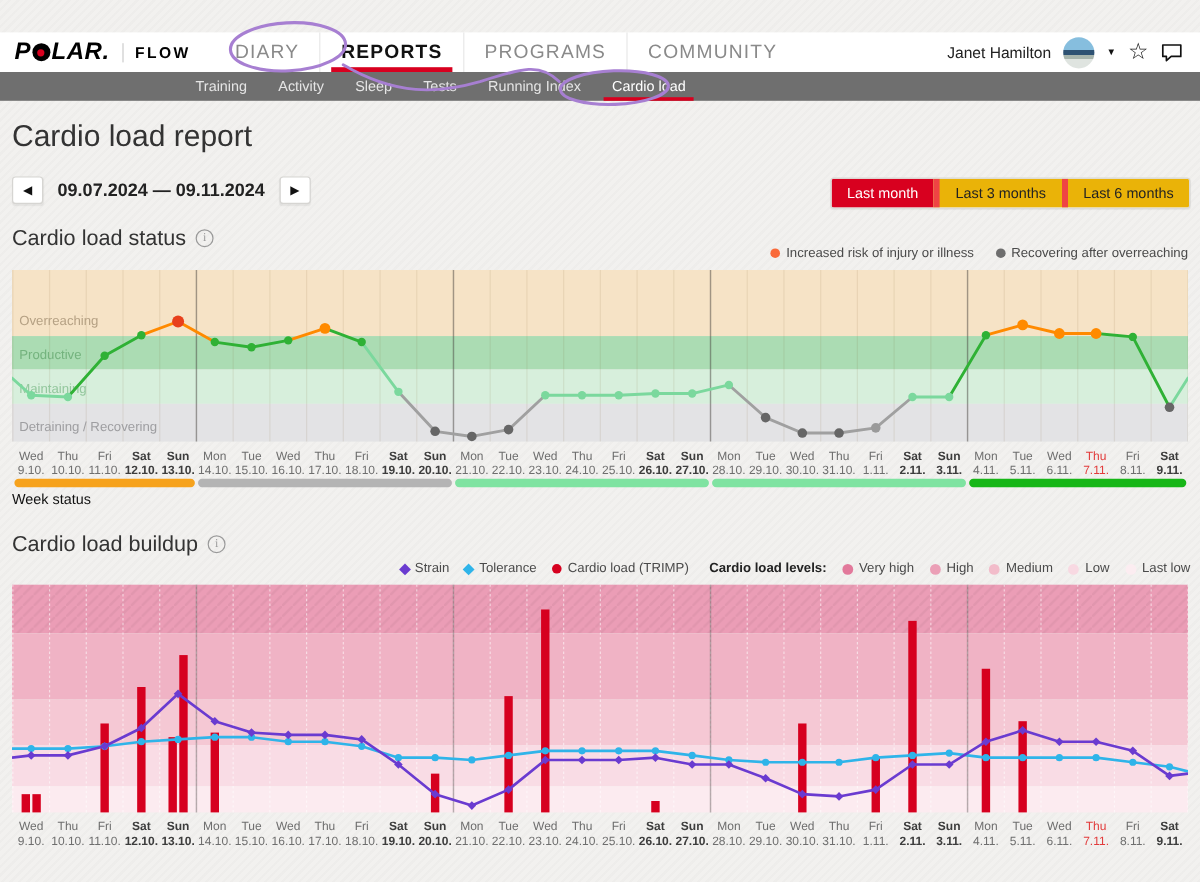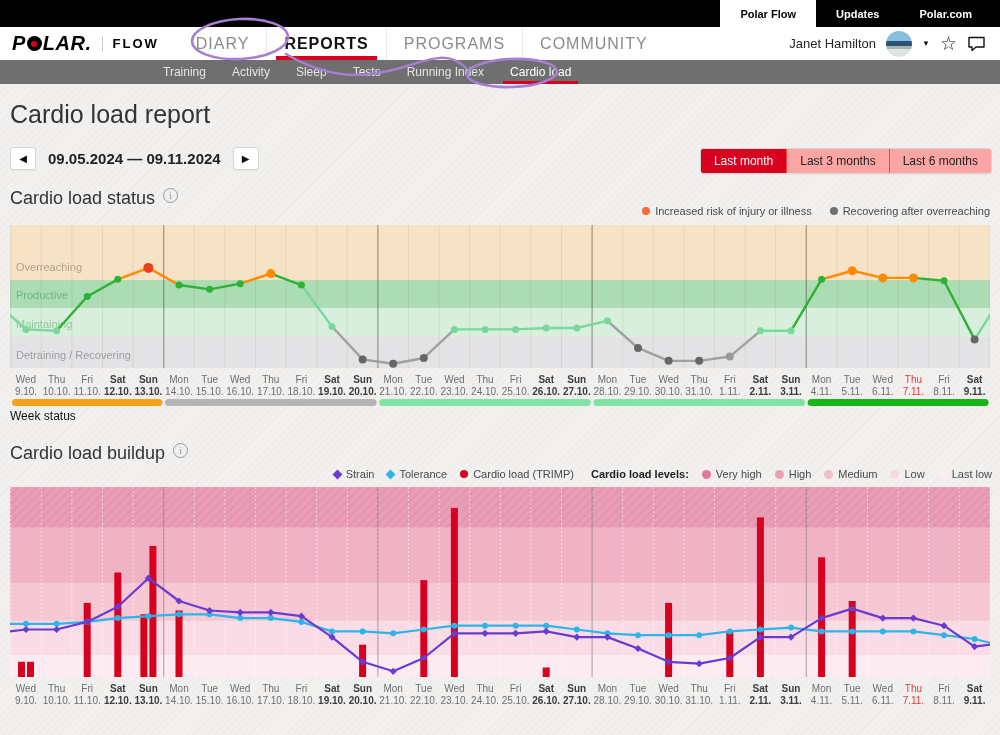--- a/index.html
+++ b/index.html
@@ -38,25 +38,25 @@
 
   .annotation{position:absolute;top:10px;left:150px;width:460px;height:85px;pointer-events:none;z-index:30}
 
   .page-title{position:absolute;top:100px;left:10px;margin:0;font-size:25px;font-weight:400;color:#333}
 
   .daterow{position:absolute;top:147px;left:10px;display:flex;align-items:center;gap:8px;z-index:2}
   .arrow-btn{width:26px;height:23px;background:#fff;border:1px solid #d6d5d2;border-radius:3px;display:flex;align-items:center;justify-content:center;font-size:10px;color:#111;cursor:pointer;box-shadow:0 1px 1px rgba(0,0,0,0.06)}
   .date-range{font-size:15px;font-weight:700;color:#222;margin:0 4px}
 
   .range-group{position:absolute;top:148px;right:8px;display:flex;border:1px solid #d8d7d4;border-radius:3px;overflow:hidden;background:#fff;box-shadow:0 1px 1px rgba(0,0,0,0.05)}
-  .range-btn{padding:5px 13px;font-size:12px;color:#222;background:#fca5a5;border-left:1px solid #ef4444;cursor:pointer;white-space:nowrap}
+  .range-btn{padding:5px 13px;font-size:12px;color:#222;background:#eab308;border-left:5px solid #ef4444;cursor:pointer;white-space:nowrap}
   .range-btn:first-child{border-left:none}
   .range-btn.active{background:var(--accent,#d8001f);color:#fff}
 
-  .section-head{position:absolute;left:10px;font-size:18px;font-weight:400;color:#333;display:flex;gap:8px;margin:0}
+  .section-head{position:absolute;left:10px;font-size:18px;font-weight:400;color:#333;display:flex;align-items:center;gap:8px;margin:0}
   #status-head{top:188px}
   #buildup-head{top:443px}
   .info-icon{width:15px;height:15px;border:1px solid #9a9a9a;border-radius:50%;color:#9a9a9a;font-size:10px;display:flex;align-items:center;justify-content:center;font-family:"Liberation Serif",serif;cursor:pointer}
   .info-icon::before{content:"i"}
 
   .legend{position:absolute;display:flex;align-items:center;font-size:11px;color:#4a4a4a;z-index:2}
   #status-legend{top:205px;right:10px;gap:18px}
   #buildup-legend{top:468px;right:8px;gap:13px}
   .leg-item{display:flex;align-items:center;gap:5px}
   .dot{width:8px;height:8px;border-radius:50%}
@@ -66,25 +66,20 @@
 
   #status-svg{position:absolute;top:225px;left:10px}
   #buildup-svg{position:absolute;top:487px;left:10px}
   .week-label{position:absolute;top:409px;left:10px;font-size:12px;color:#111}
 </style>
 </head>
 <body>
 
 <div id="app">
 
-  <div class="topbar">
-    <div class="toptab active">Polar Flow</div>
-    <div class="toptab">Updates</div>
-    <div class="toptab">Polar.com</div>
-  </div>
 
   <div class="header">
     <div class="logo">
       <span>P</span>
         <span class="logo-o">
           <span class="logo-dot"></span>
         </span>
         <span>LAR.</span>
     </div>
     <div class="flow-sep"></div>
@@ -120,21 +115,21 @@
   <svg class="annotation" viewBox="0 0 460 85">
     <ellipse cx="90" cy="29" rx="48" ry="20" fill="none" stroke="#a77fd2" stroke-width="2.6" transform="rotate(-3 90 29)"></ellipse>
     <path d="M136 44 C180 70, 215 68, 250 58 C285 47, 300 42, 316 58" fill="none" stroke="#a77fd2" stroke-width="2.4" stroke-linecap="round"></path>
     <ellipse cx="362" cy="63" rx="45" ry="14" fill="none" stroke="#a77fd2" stroke-width="2.6" transform="rotate(-2 362 63)"></ellipse>
   </svg>
 
   <h1 class="page-title">Cardio load report</h1>
 
   <div class="daterow">
     <div class="arrow-btn">◀</div>
-    <div class="date-range">09.05.2024 — 09.11.2024</div>
+    <div class="date-range">09.07.2024 — 09.11.2024</div>
     <div class="arrow-btn">▶</div>
   </div>
 
   <div class="range-group">
     <div class="range-btn active">Last month</div>
     <div class="range-btn">Last 3 months</div>
     <div class="range-btn">Last 6 months</div>
   </div>
 
   <h2 class="section-head" id="status-head">

